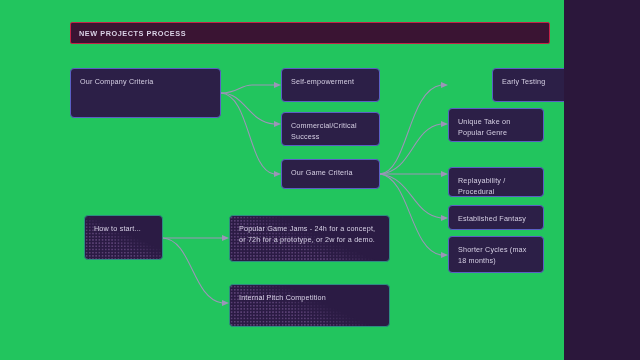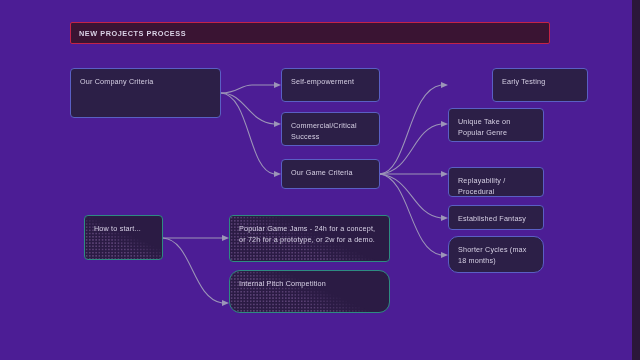--- a/index.html
+++ b/index.html
@@ -2,23 +2,23 @@
 <html><head>
 <meta charset="utf-8">
 <style>
   html, body {
     margin: 0;
     padding: 0;
     background: #2b173b;
   }
   #canvas {
     position: relative;
-    width: 632px;
+    width: 564px;
     height: 360px;
-    background: #4c1d95;
+    background: #22c55e;
     overflow: hidden;
     font-family: "Liberation Sans", sans-serif;
     -webkit-font-smoothing: antialiased;
   }
 
   
   .title-bar {
     position: absolute;
     left: 70px;
     top: 22px;
@@ -157,32 +157,32 @@
   </div>
 
   <div class="node" style="left:448px; top:159px; width:96px; height:30px;margin-top:8px;">
     <div class="label">Replayability / Procedural</div>
   </div>
 
   <div class="node" style="left:448px; top:205px; width:96px; height:25px;">
     <div class="label">Established Fantasy</div>
   </div>
 
-  <div class="node" style="left:448px; top:236px; width:96px; height:37px;border-radius:10px;">
+  <div class="node" style="left:448px; top:236px; width:96px; height:37px;">
     <div class="label">Shorter Cycles (max 18 months)</div>
   </div>
 
   <div class="node teal" style="left:84px; top:215px; width:79px; height:45px;">
     <div class="dots"></div>
     <div class="label">How to start...</div>
   </div>
 
   <div class="node teal" style="left:229px; top:215px; width:161px; height:47px;">
     <div class="dots"></div>
     <div class="label">Popular Game Jams - 24h for a concept, or 72h for a prototype, or 2w for a demo.</div>
   </div>
 
-  <div class="node teal" style="left:229px; top:270px; width:161px; height:43px;border-radius:11px;">
+  <div class="node teal" style="left:229px; top:284px; width:161px; height:43px;">
     <div class="dots"></div>
     <div class="label">Internal Pitch Competition</div>
   </div>
 
 </div>
 
 </body></html>

